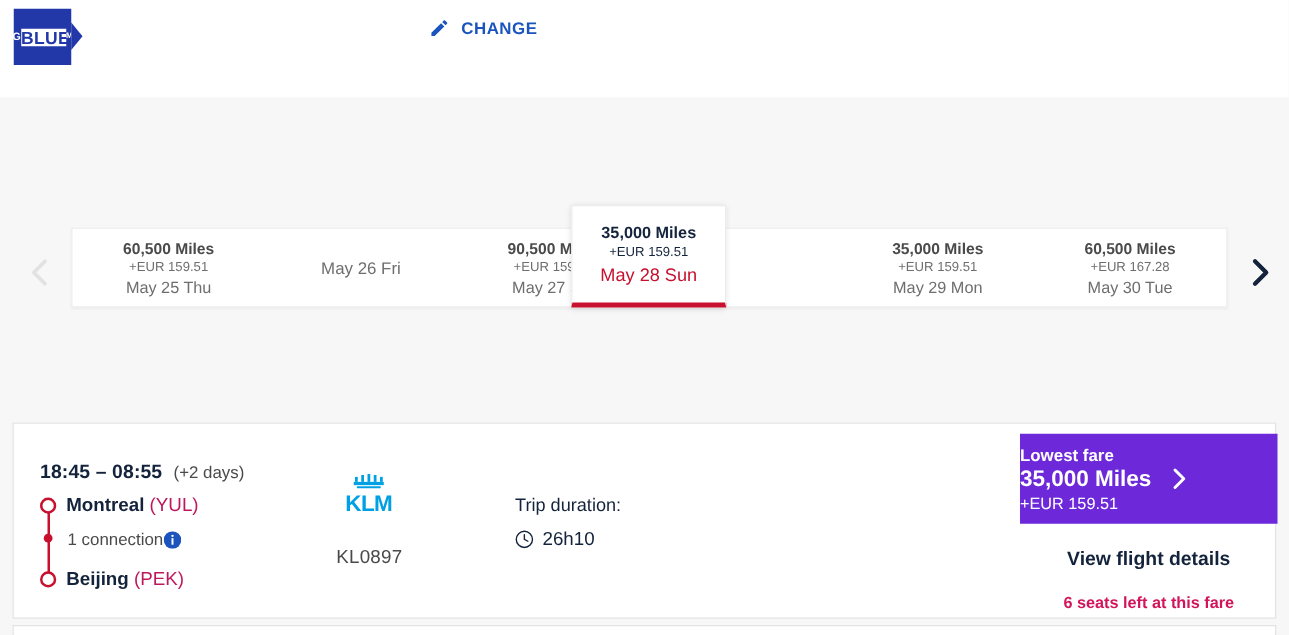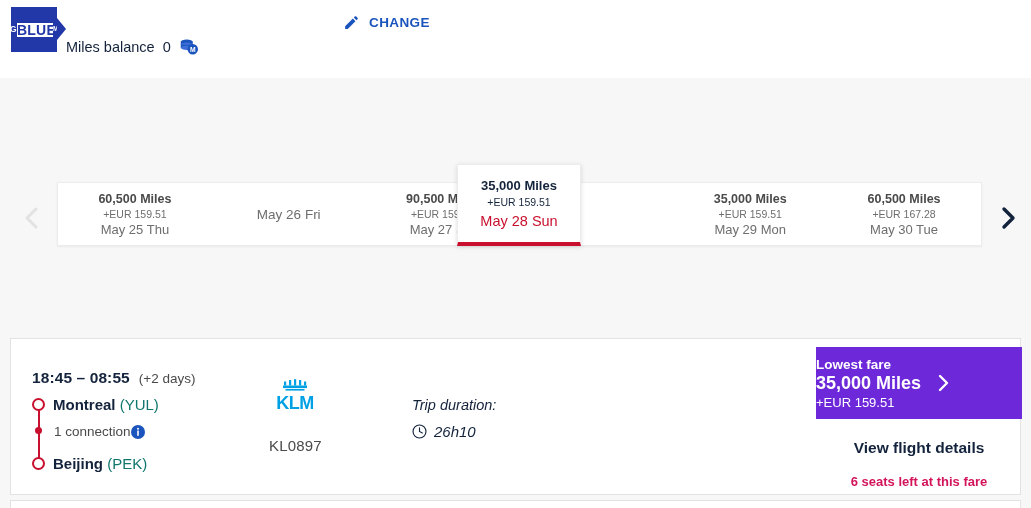--- a/index.html
+++ b/index.html
@@ -112,32 +112,32 @@
   .times-main { font-size:15.5px; font-weight:700; color:#14233c; letter-spacing:.1px; }
   .times-days { font-size:13.5px; color:#4a4a4a; }
 
   .route { position:absolute; left:21px; top:50px; width:330px; }
   .route-line { position:absolute; left:6px; top:14px; width:2px; height:62px; background:#c8102e; }
   .rdot { position:absolute; left:0px; width:13px; height:13px; border:2px solid #c8102e; border-radius:50%; background:#fff; }
   .rdot.top { top: 9px; }
   .rdot.bot { top: 68px; }
   .rdot.mid { left:3px; top:38px; width:7px; height:7px; background:#c8102e; border:none; }
   .r-city { position:absolute; left:21px; font-size:15px; font-weight:700; color:#14233c; white-space:nowrap; }
-  .r-city .code { font-weight:400; color:#0f766e; }
+  .r-city .code { font-weight:400; color:#be185d; }
   .r-city.top { top:7px; }
   .r-city.bot { top:66px; }
   .r-conn { position:absolute; left:22px; top:35px; display:flex; align-items:center; gap:0; }
   .r-conn span { font-size:13.5px; color:#4a4a4a; }
   .info-icon { display:block; }
 
   .airline { position:absolute; left:258px; top:40px; width:120px; text-align:left; }
   .klm-logo { display:block; }
   .flight-no { margin-top: 22px; font-size:15px; color:#4a4a4a; letter-spacing:.2px; }
 
-  .duration { position:absolute; left:401px; top:58px;font-style:italic; }
+  .duration { position:absolute; left:401px; top:58px; }
   .dur-label { font-size:14.5px; color:#14233c; }
   .dur-val { margin-top:10px; display:flex; align-items:center; gap:7px; font-size:15px; color:#14233c; }
 
   .fare-btn {
     position:absolute; left:805px; top:8px; width:206px; height:72px;
     background:#6d28d9; color:#fff; cursor:pointer;
     display:flex; flex-direction:column; align-items:flex-start; justify-content:center; gap:1px;
   }
   .fare-top { font-size:13.5px; font-weight:700; }
   .fare-mid { font-size:18px; font-weight:700; display:flex; align-items:center; gap:16px; }
@@ -165,33 +165,20 @@
     <div class="fb-arrow"></div>
 
 
     <div class="change-wrap">
       <svg class="pencil-icon" viewBox="0 0 24 24">
         <path d="M3 17.3V21h3.7L17.6 10.1l-3.7-3.7L3 17.3zM20.7 7c.4-.4.4-1 0-1.4l-2.3-2.3c-.4-.4-1-.4-1.4 0l-1.8 1.8 3.7 3.7L20.7 7z" fill="#1b54bd"></path>
       </svg>
       <span class="change-label">CHANGE</span>
     </div>
 
-    <div class="miles-line">
-      <span class="miles-label">Miles balance</span>
-      <span class="miles-value">0</span>
-      <svg class="coin-icon" viewBox="0 0 26 24">
-        <ellipse cx="10" cy="5" rx="8" ry="3" fill="#1b54bd"></ellipse>
-        <rect x="2" y="5" width="16" height="4" fill="#1b54bd"></rect>
-        <ellipse cx="10" cy="9" rx="8" ry="3" fill="#3f6fd8"></ellipse>
-        <rect x="2" y="9" width="16" height="4" fill="#1b54bd"></rect>
-        <ellipse cx="10" cy="13" rx="8" ry="3" fill="#3f6fd8"></ellipse>
-        <circle cx="18" cy="15" r="7" fill="#1b54bd"></circle>
-        <text x="18" y="19" font-size="9" font-family="Liberation Sans, sans-serif" fill="#fff" text-anchor="middle" font-weight="bold">M</text>
-      </svg>
-    </div>
   </div>
 
   <div class="carousel">
 
     <div class="car-arrow left">
       <svg width="20" height="26" viewBox="0 0 20 26">
         <polyline points="14,4 5,13 14,22" fill="none" stroke="#e2e2e2" stroke-width="3" stroke-linecap="round" stroke-linejoin="round"></polyline>
       </svg>
     </div>
 

